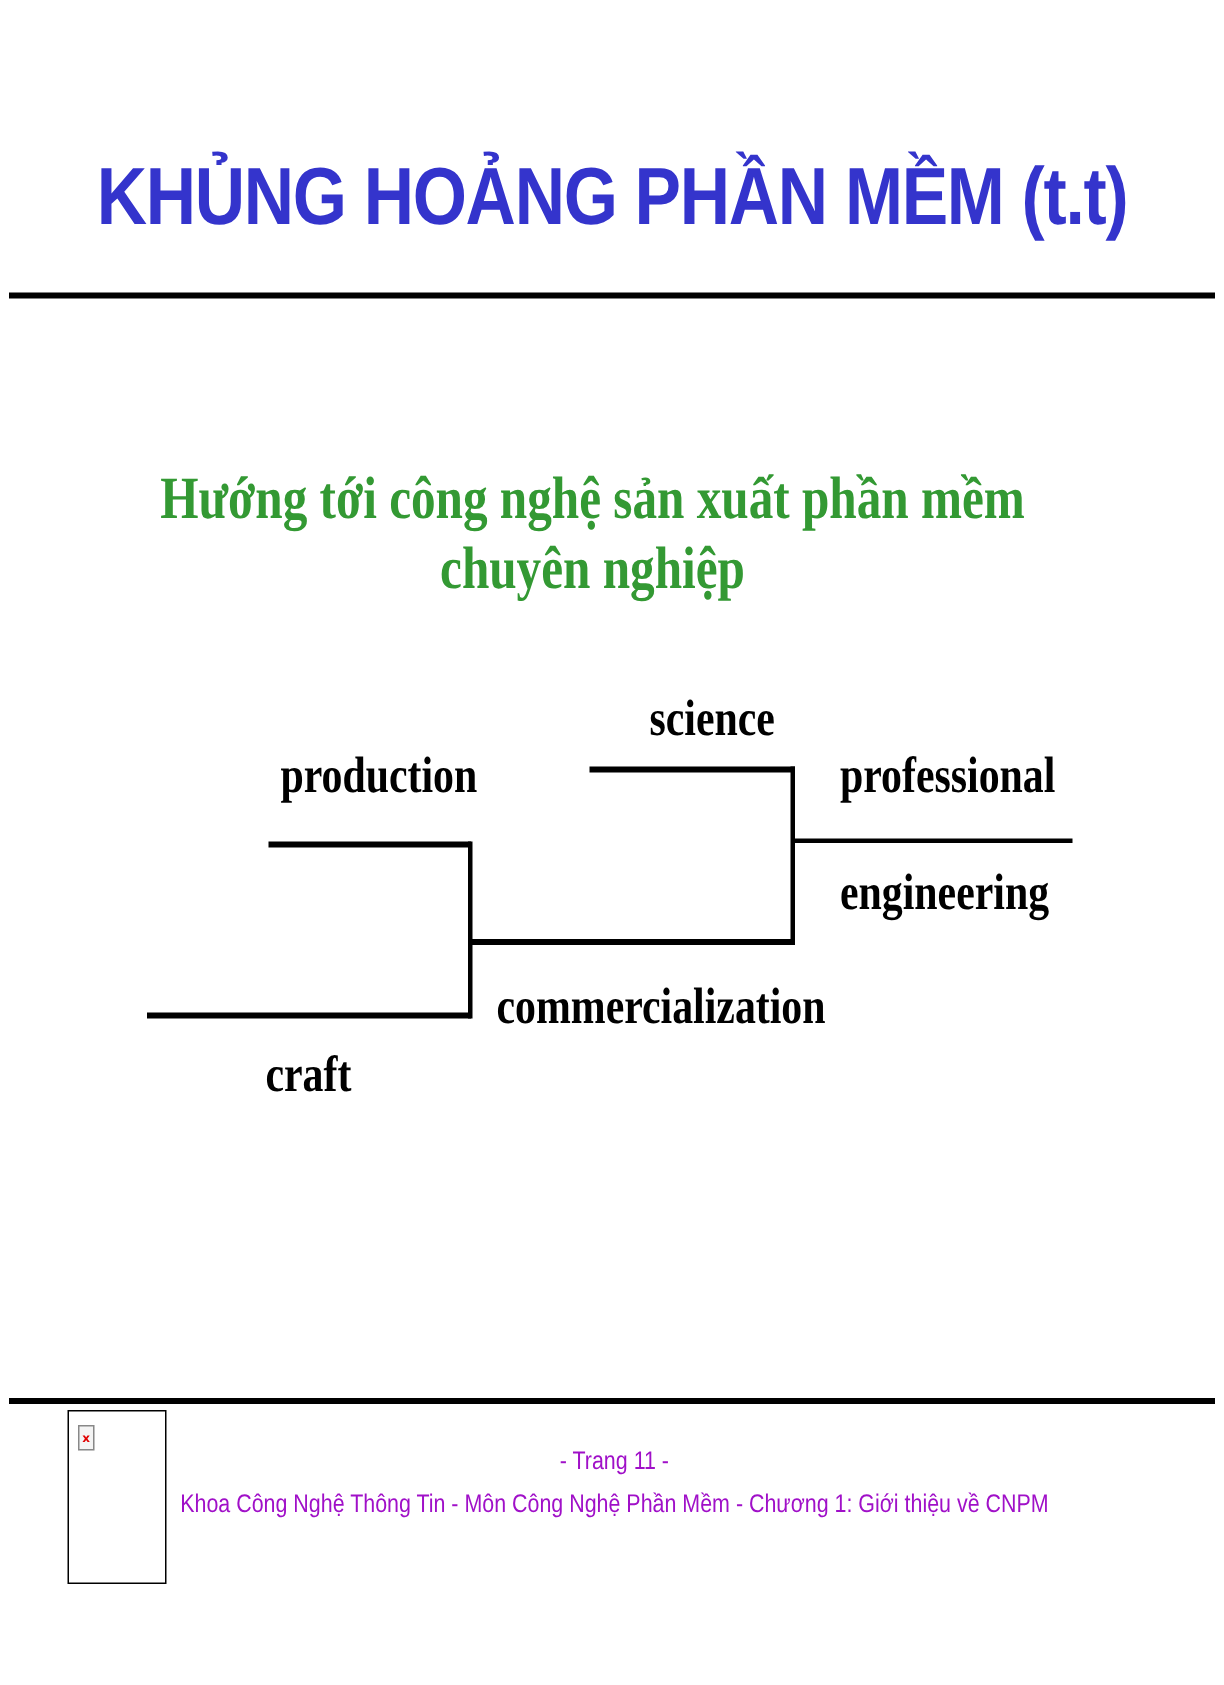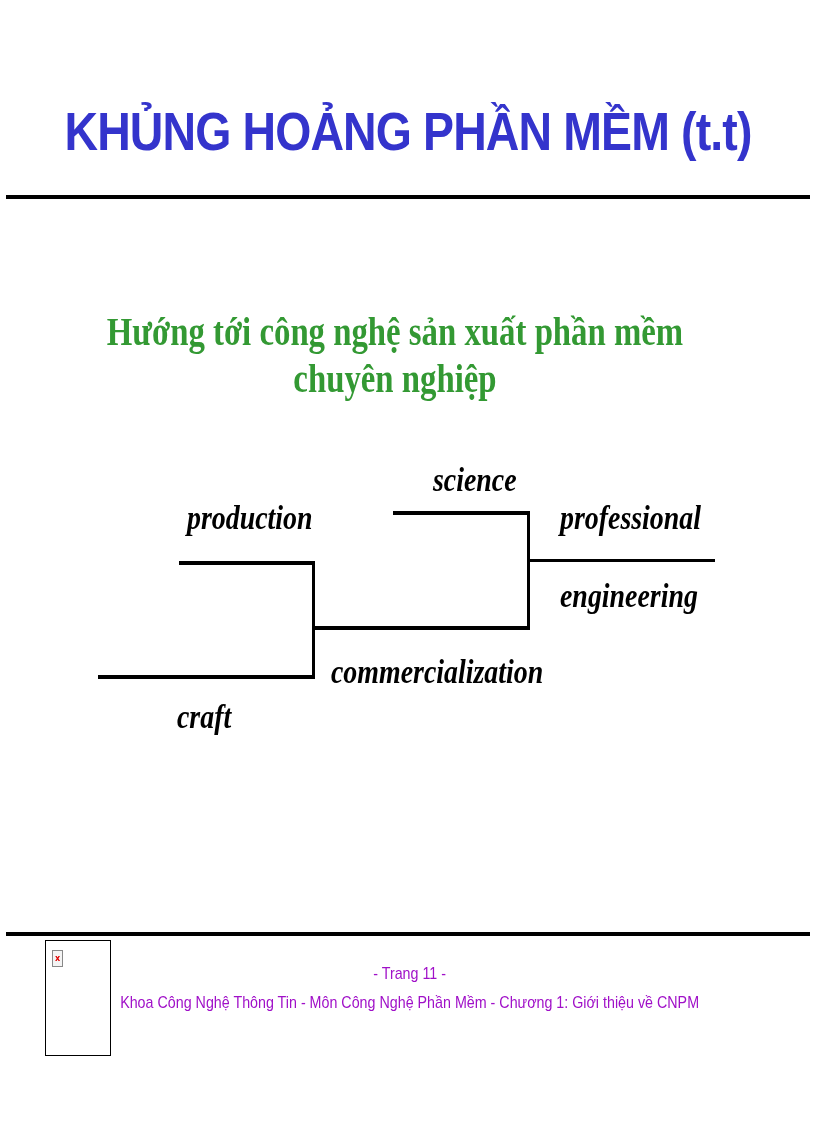--- a/index.html
+++ b/index.html
@@ -12,21 +12,21 @@
     }
     .rule { position: absolute; left: 6px; width: 804px; height: 4px; background: #000; }
     .rule.top { top: 195px; }
     .rule.bottom { top: 932px; }
     .subtitle {
       position: absolute; left: 0; top: 308px; width: 790px; text-align: center;
       font-family: "Liberation Serif", serif; font-weight: bold;
       font-size: 40px; color: #339933;
       transform: scaleX(0.82); transform-origin: center;
     }
-    .diagram { position: absolute; left: 0; top: 0; width: 648px; height: 900px; font-style: italic; }
+    .diagram { position: absolute; left: 0; top: 0; width: 648px; height: 900px; }
     .lbl {
       position: absolute; font-family: "Liberation Serif", serif; font-weight: bold;
       font-size: 34px; color: #000; white-space: nowrap;
       transform: scaleX(0.82); transform-origin: left top;
     }
     .ln { position: absolute; background: #000; }
     .footer-box {
       position: absolute; left: 45px; top: 940px; width: 64px; height: 114px;
       border: 1px solid #000; background: #fff;
     }

